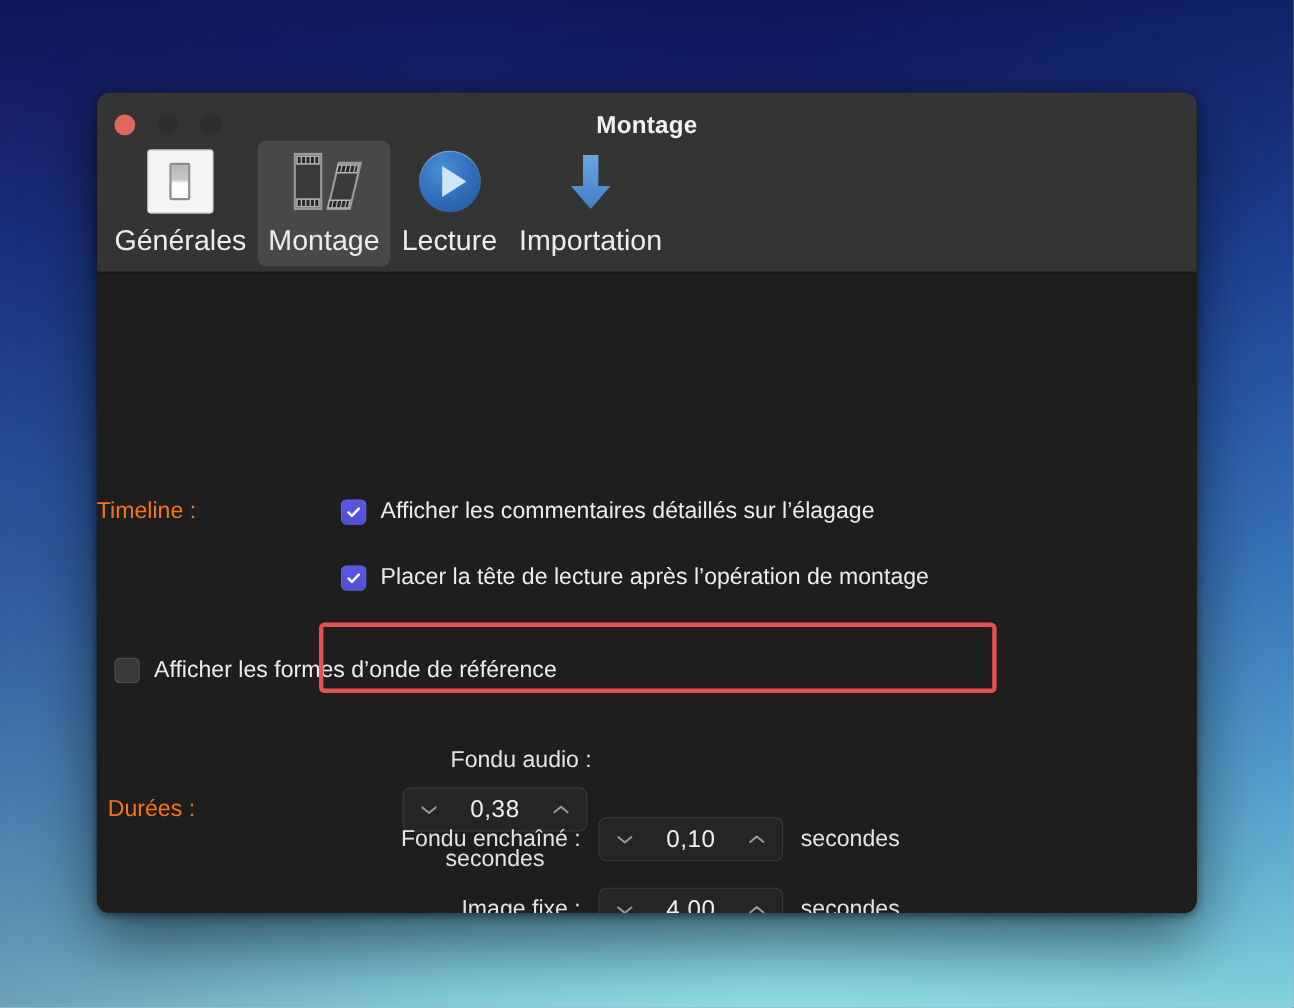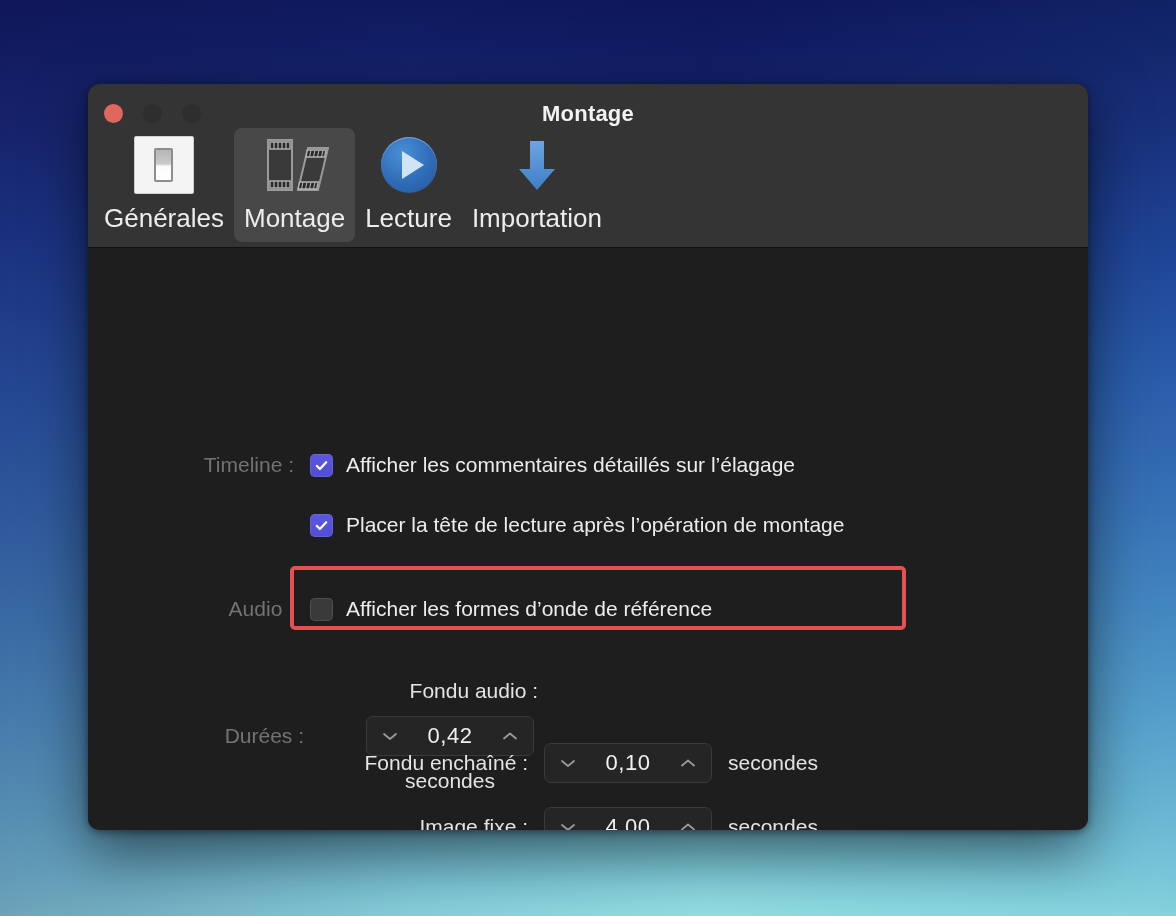--- a/index.html
+++ b/index.html
@@ -163,22 +163,21 @@
   .content {
     position: relative;
     padding: 0;
     height: 581px;
     background: #1e1e1e;
   }
 
   
   .lead {
     width: 206px;
-    text-align: right;
-    color: #737373;
+    color: #f97316;
     font-size: 21px;
     padding-right: 0;
     white-space: nowrap;
     flex: 0 0 206px;
   }
 
   .field {
     margin-left: 16px;
     display: flex;
     align-items: center;
@@ -372,36 +371,35 @@
         <div class="cb on">
           <svg class="check" viewBox="0 0 16 16" xmlns="http://www.w3.org/2000/svg" fill="none" stroke="#ffffff" stroke-width="2.4" stroke-linecap="round" stroke-linejoin="round">
             <path d="M3 8.4 L6.3 11.7 L13 4.6"></path>
           </svg>
         </div>
         <div class="cb-text">Placer la tête de lecture après l’opération de montage</div>
       </div>
     </div>
 
     <div class="abs" style="left:0; top:349px;">
-      <div class="lead">Audio :</div>
       <div class="field">
         <div class="cb off"></div>
         <div class="cb-text">Afficher les formes d’onde de référence</div>
       </div>
     </div>
 
     <div class="abs" style="left:10px; top:431px;">
       <div class="lead">Durées :</div>
       <div class="field" style="margin-left:58px; flex-direction:column;">
         <div class="stepper-label" style="width:176px;">Fondu audio :</div>
         <div class="stepper">
           <svg class="chev" viewBox="0 0 16 10" xmlns="http://www.w3.org/2000/svg" fill="none" stroke="#9a9a9a" stroke-width="1.8" stroke-linecap="round" stroke-linejoin="round">
             <path d="M2 3 L8 8 L14 3"></path>
           </svg>
-          <div class="val">0,42</div>
+          <div class="val">0,38</div>
           <svg class="chev" viewBox="0 0 16 10" xmlns="http://www.w3.org/2000/svg" fill="none" stroke="#9a9a9a" stroke-width="1.8" stroke-linecap="round" stroke-linejoin="round">
             <path d="M2 7.5 L8 2.5 L14 7.5"></path>
           </svg>
         </div>
         <div class="unit">secondes</div>
       </div>
     </div>
 
     <div class="abs" style="left:0; top:495px;">
       <div class="lead"></div>

